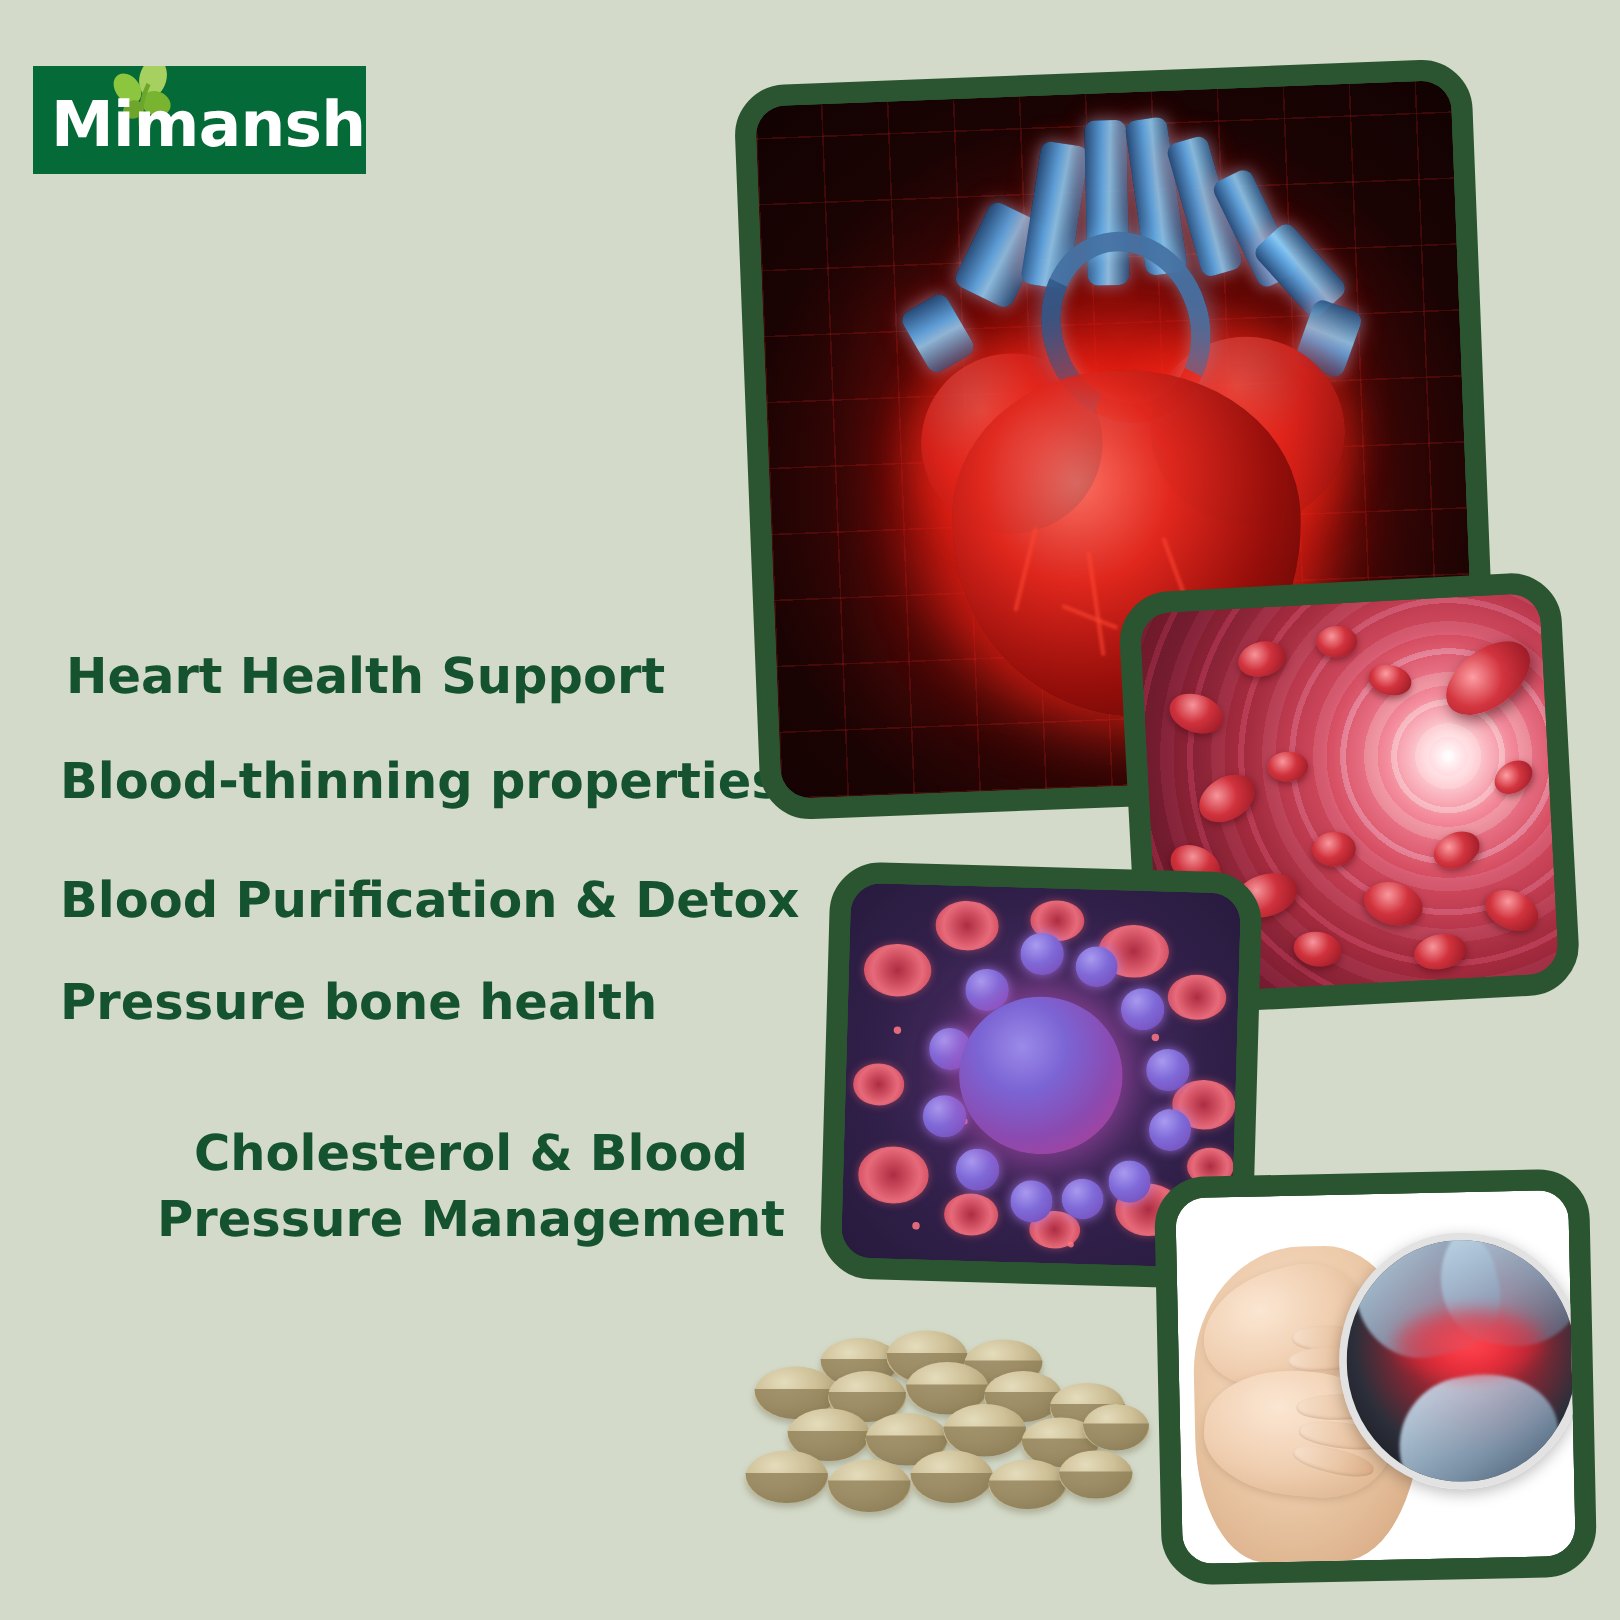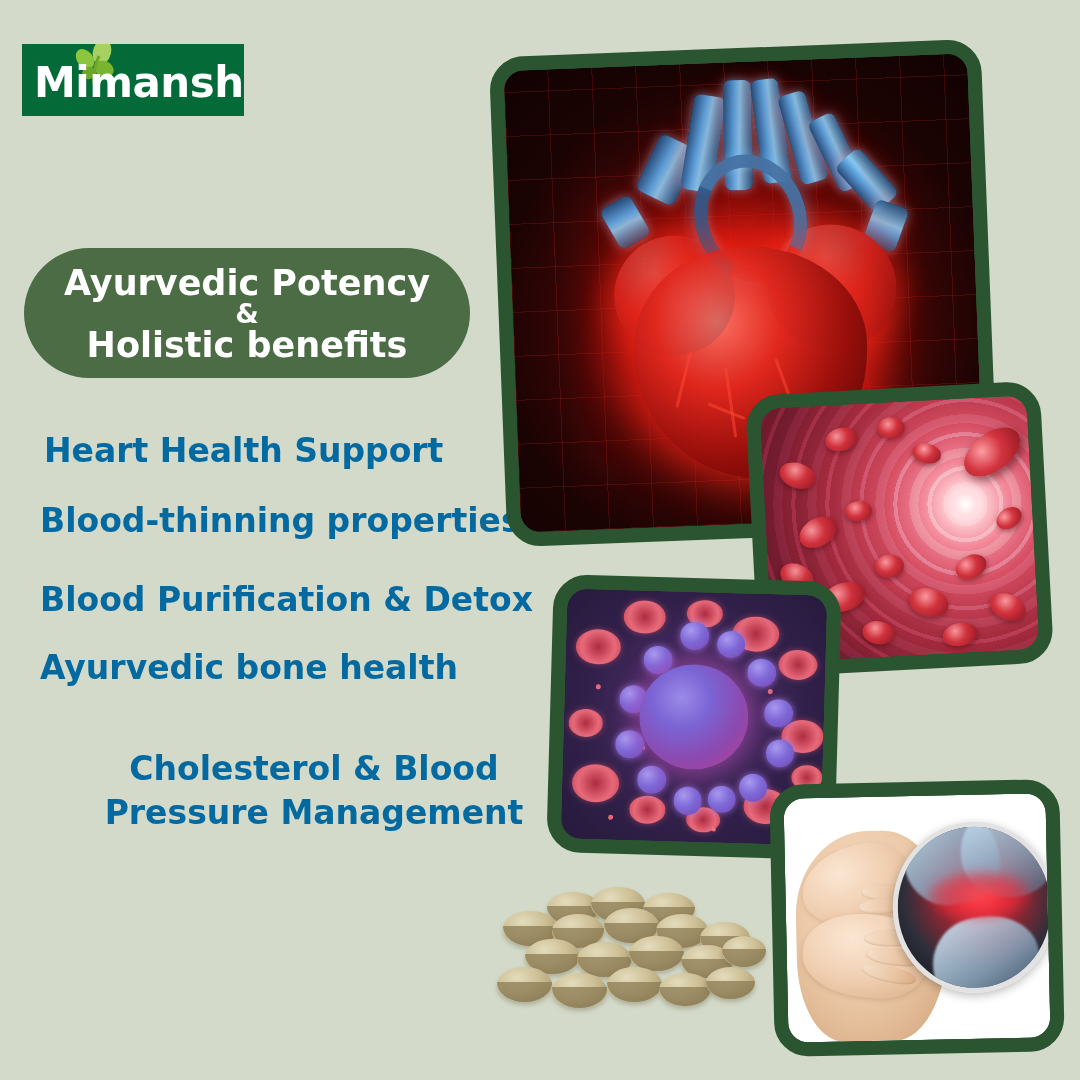--- a/index.html
+++ b/index.html
@@ -71,21 +71,21 @@
     font-size:27px;
     line-height:24px;
     text-align:center;
     font-family:"DejaVu Sans", sans-serif;
   }
 
   
   .benefits { position:absolute; left:0; top:0; width:560px; }
   .benefit {
     position:absolute;
-    color:#0369a1;
+    color:#14532d;
     font-weight:700;
     font-size:33px;
     line-height:40px;
     font-family:"DejaVu Sans", sans-serif;
     white-space:nowrap;
   }
   .benefit.wrap { white-space:normal; text-align:center; width:540px; left:0;margin-left:44px; }
   .b0 { left:44px;  top:431px; }
   .b1 { left:40px;  top:501px; }
   .b2 { left:40px;  top:580px; }
@@ -357,31 +357,26 @@
         <ellipse cx="34" cy="12" rx="9" ry="13" transform="rotate(14 34 12)" fill="#a6d160"></ellipse>
         <ellipse cx="17" cy="19" rx="8" ry="11" transform="rotate(-38 17 19)" fill="#8cc63f"></ellipse>
         <ellipse cx="36" cy="29" rx="10" ry="8" transform="rotate(22 36 29)" fill="#79b431"></ellipse>
         <ellipse cx="21" cy="33" rx="7" ry="6" transform="rotate(-20 21 33)" fill="#6ea52b"></ellipse>
         <path d="M26 44 C25 34 27 24 31 16" stroke="#6ea52b" stroke-width="3" fill="none"></path>
       </g>
     </svg>
     <div class="logo-word">Mimansha</div>
   </div>
 
-  <div class="headline-pill">
-    <div class="headline-line">Ayurvedic Potency</div>
-    <div class="headline-amp">&amp;</div>
-    <div class="headline-line">Holistic benefits</div>
-  </div>
 
   <div class="benefits">
     <div class="benefit b0">Heart Health Support</div>
     <div class="benefit b1">Blood-thinning properties</div>
     <div class="benefit b2">Blood Purification &amp; Detox</div>
-    <div class="benefit b3">Ayurvedic bone health</div>
+    <div class="benefit b3">Pressure bone health</div>
     <div class="benefit b4 wrap">Cholesterol &amp; Blood Pressure Management</div>
   </div>
 
 
   <div class="card card-heart">
     <div class="inner">
       <div class="heart-bg"></div>
       <div class="heart-art">
         <div class="heart-glow"></div>
         <div class="vessel-stalk" style="left:30%;top:16%;width:9%;height:62px;transform:rotate(28deg);"></div>

